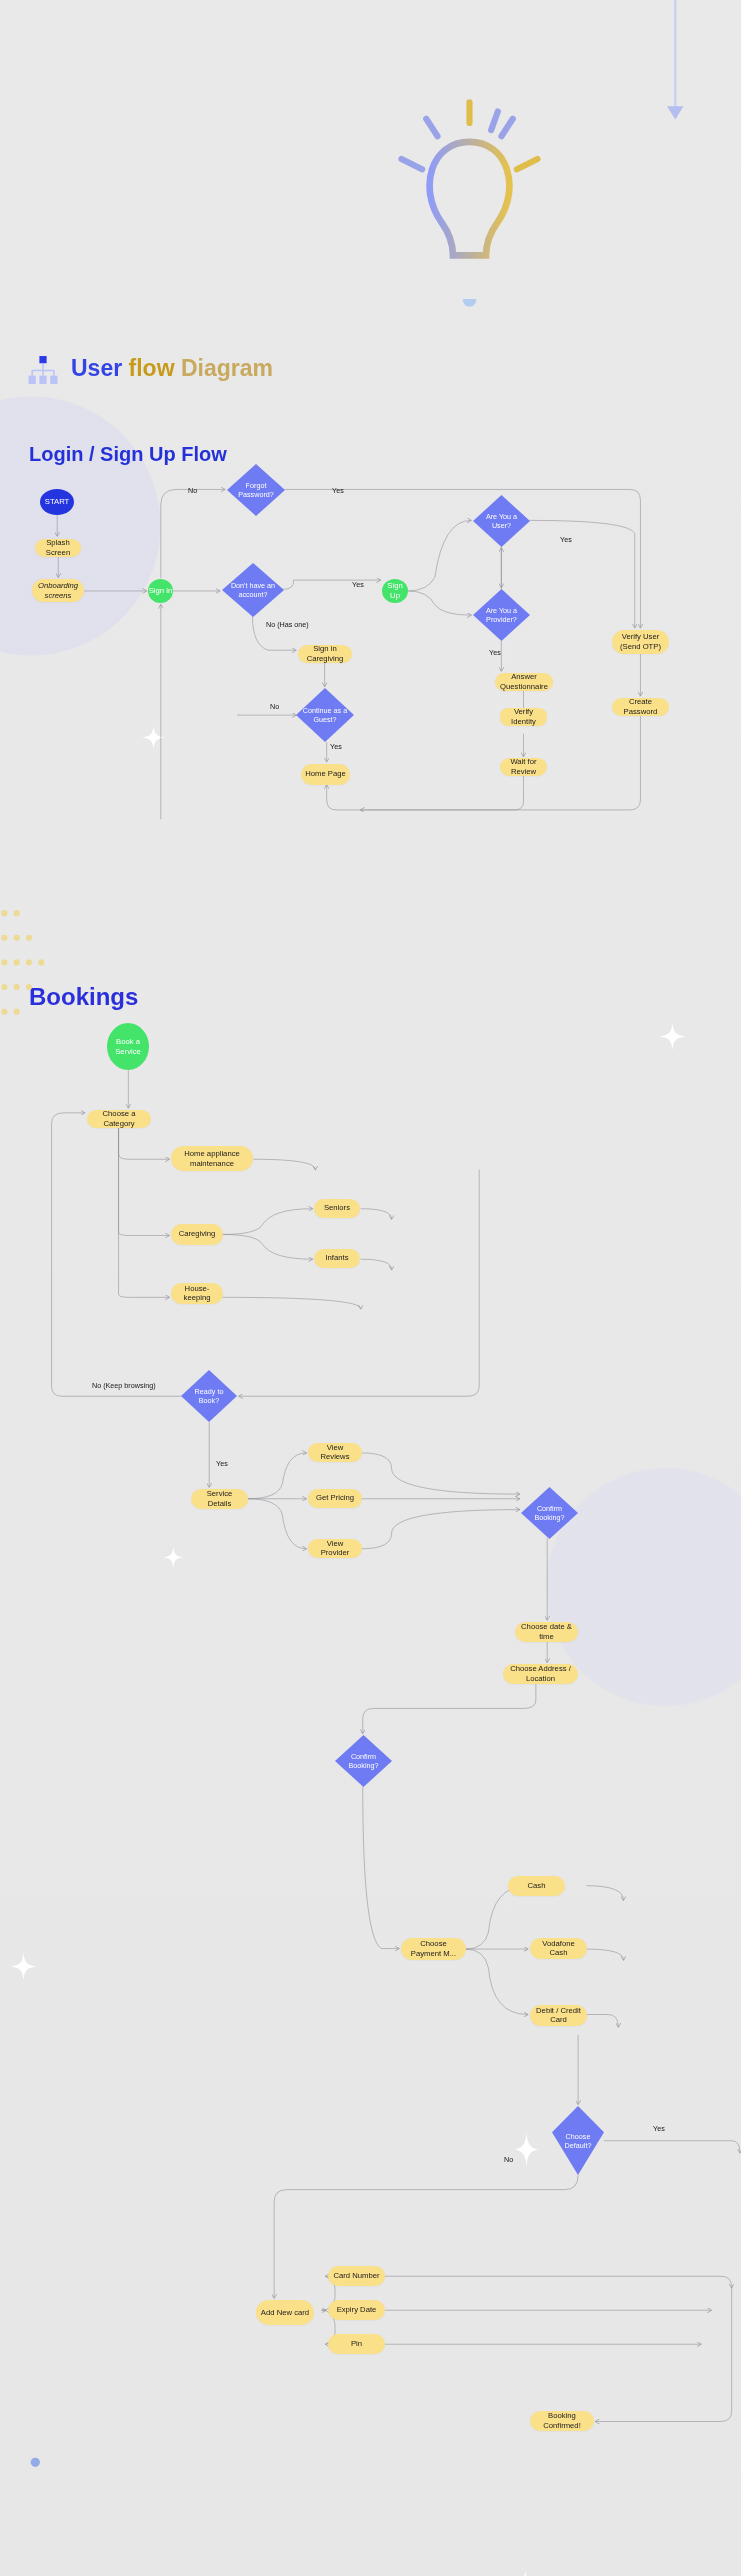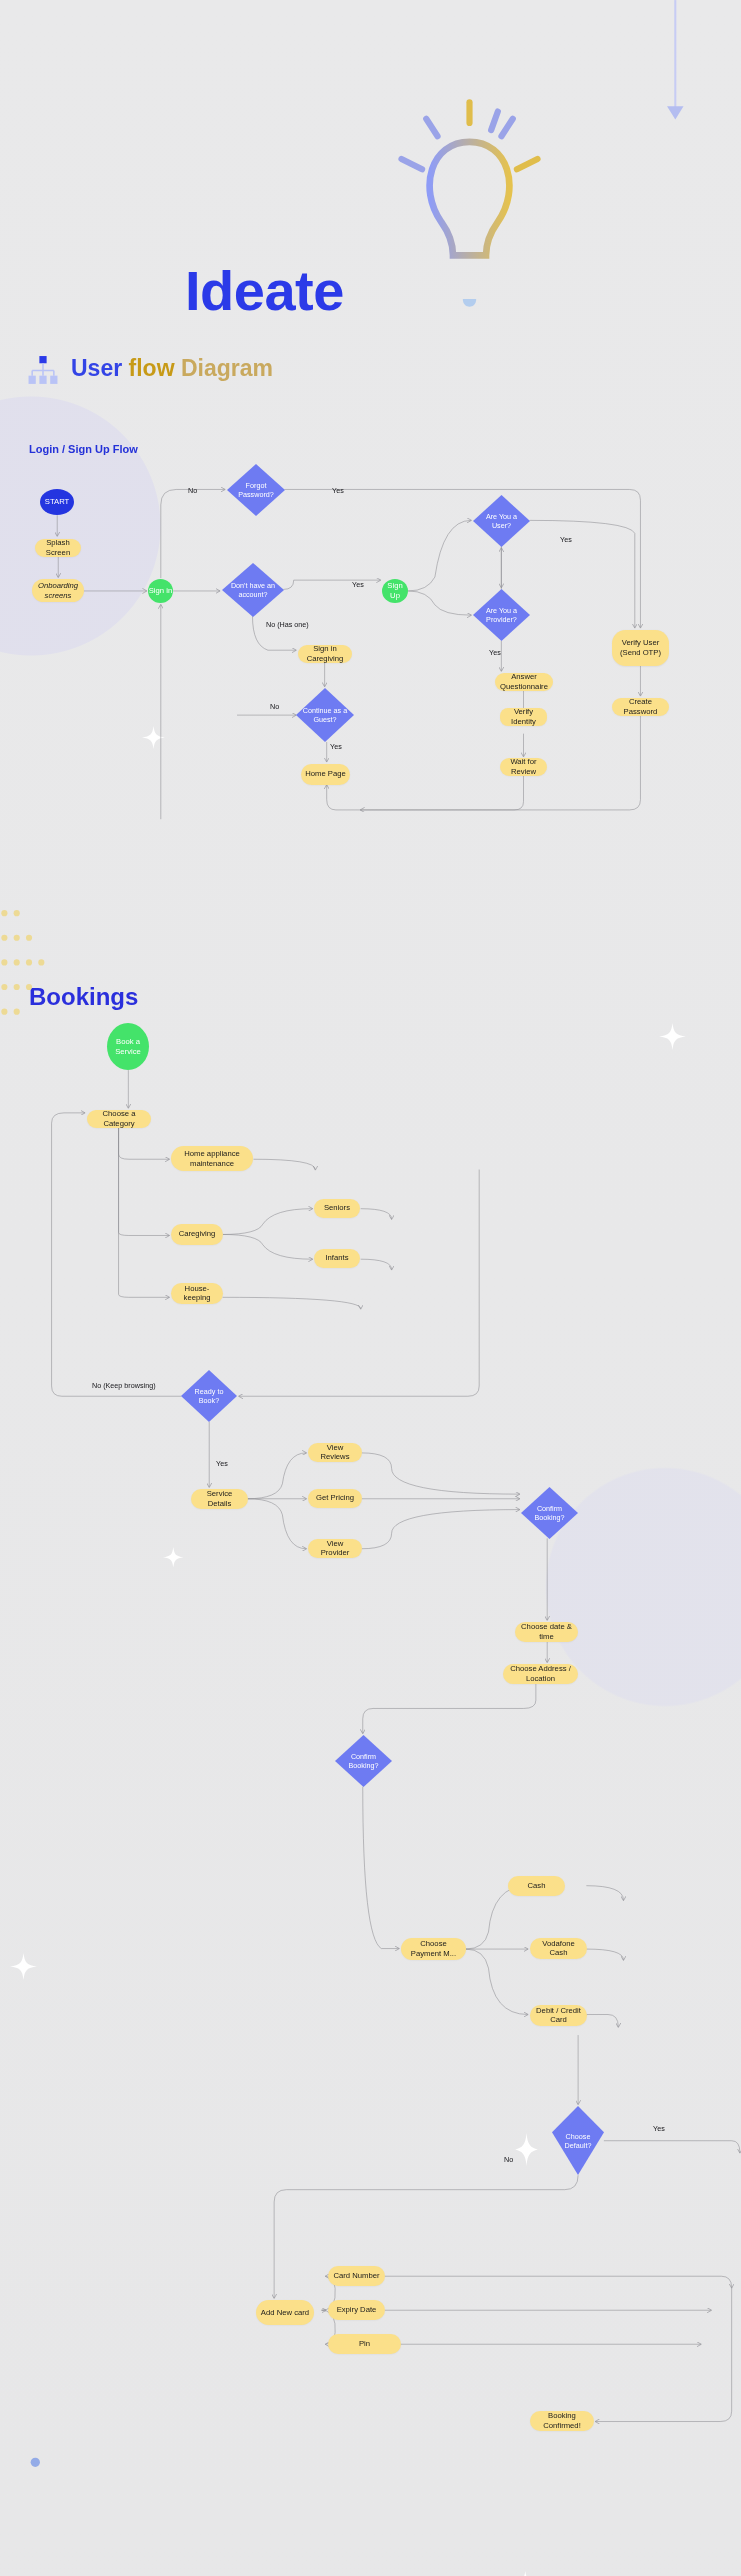--- a/index.html
+++ b/index.html
@@ -29,21 +29,21 @@
   .bulb{ position:absolute; left:392px; top:93px; }
   .section-head{
     position:absolute;
     font-size:24px; font-weight:700; color:#2a2fdc;
   }
   .sub-head{ position:absolute; font-size:23px; }
   .sub-head .u{ color:#3344e6; font-weight:600; }
   .sub-head .f{ color:#c79a17; font-weight:600; }
   .sub-head .d{ color:#c9a95e; font-weight:600; }
   .flowlabel{
-    position:absolute; font-size:11px; font-weight:600; color:#2431d8;
+    position:absolute; font-size:20px; font-weight:600; color:#2431d8;
   }
   .tree-icon{ position:absolute; }
   
   .node{
     position:absolute;
     display:flex; align-items:center; justify-content:center; text-align:center;
     line-height:1.25;
     color:#1b1b1b;
   }
   .proc{
@@ -74,21 +74,20 @@
   .dots{ position:absolute; }
   .spark{ position:absolute; }
   svg.edges{ position:absolute; left:0; top:0; pointer-events:none; }
 </style>
 </head>
 <body>
 
 <div id="page">
 
   <div class="brand">
-    <div class="brand-title">Ideate</div>
     <div class="bulb">
       <svg width="155" height="237" viewBox="0 0 300 460">
         <defs>
           <linearGradient id="bg1" x1="0" y1="0" x2="1" y2="0">
             <stop offset="0%" stop-color="#8e9cf7"></stop>
               <stop offset="100%" stop-color="#e5c24e"></stop>
           </linearGradient>
         </defs>
         <path d="M95 250 C50 185 75 95 150 95 C225 95 250 185 205 250 C185 278 182 300 182 315 L118 315 C118 300 115 278 95 250 Z" fill="none" stroke="url(#bg1)" stroke-width="13" stroke-linecap="round"></path>
         <path d="M116 330 L184 330" stroke="url(#bg1)" stroke-width="13" stroke-linecap="round" fill="none"></path>
@@ -354,21 +353,21 @@
   <div>
     <div class="node term blue" style="left:40px;top:489px;width:34px;height:26px;">START</div>
     <div class="node proc" style="left:35px;top:539px;width:46px;height:17.5px;">Splash Screen</div>
     <div class="node proc" style="left:32px;top:579px;width:52px;height:23px;font-style:italic;">Onboarding screens</div>
     <div class="node term green" style="left:148px;top:579px;width:25px;height:24px;">Sign in</div>
     <div class="node dec diamond" style="left:227px;top:464px;width:58px;height:52px;">Forgot Password?</div>
     <div class="node dec diamond" style="left:222px;top:563px;width:62px;height:54px;">Don't have an account?</div>
     <div class="node term green" style="left:382px;top:579px;width:26px;height:24px;">Sign Up</div>
     <div class="node dec diamond" style="left:473px;top:495px;width:57px;height:52px;">Are You a User?</div>
     <div class="node dec diamond" style="left:473px;top:589px;width:57px;height:52px;">Are You a Provider?</div>
-    <div class="node proc" style="left:612px;top:630px;width:57px;height:36px;">Verify User (Send OTP)</div>
+    <div class="node proc" style="left:612px;top:630px;width:57px;height:24px;">Verify User (Send OTP)</div>
     <div class="node proc" style="left:612px;top:698px;width:57px;height:17.5px;">Create Password</div>
     <div class="node proc" style="left:298px;top:645px;width:54px;height:17.5px;">Sign in Caregiving</div>
     <div class="node dec diamond" style="left:296px;top:688px;width:58px;height:54px;">Continue as a Guest?</div>
     <div class="node proc" style="left:495px;top:673px;width:58px;height:17.5px;">Answer Questionnaire</div>
     <div class="node proc" style="left:500px;top:708px;width:47px;height:18px;border-radius:8px;">Verify Identity</div>
     <div class="node proc" style="left:500px;top:758px;width:47px;height:17.5px;">Wait for Review</div>
     <div class="node proc" style="left:301px;top:764px;width:49px;height:20.6px;">Home Page</div>
 
     <div class="elab" style="left:188px;top:486px;">No</div>
     <div class="elab" style="left:332px;top:486px;">Yes</div>
@@ -398,21 +397,21 @@
     <div class="node proc" style="left:503px;top:1664px;width:75px;height:19.6px;">Choose Address / Location</div>
     <div class="node dec diamond" style="left:335px;top:1735px;width:57px;height:52px;">Confirm Booking?</div>
     <div class="node proc" style="left:401px;top:1938px;width:65px;height:21.6px;">Choose Payment M...</div>
     <div class="node proc" style="left:508px;top:1876px;width:57px;height:19.6px;">Cash</div>
     <div class="node proc" style="left:530px;top:1938px;width:57px;height:20.6px;">Vodafone Cash</div>
     <div class="node proc" style="left:530px;top:2005px;width:57px;height:20.6px;">Debit / Credit Card</div>
     <div class="node dec kite" style="left:552px;top:2106px;width:52px;height:69px;">Choose Default?</div>
     <div class="node proc" style="left:256px;top:2300px;width:58px;height:25px;">Add New card</div>
     <div class="node proc" style="left:328px;top:2266px;width:57px;height:19.6px;">Card Number</div>
     <div class="node proc" style="left:328px;top:2300px;width:57px;height:19.6px;">Expiry Date</div>
-    <div class="node proc" style="left:328px;top:2334px;width:73px;height:19.6px;">Pin</div>
+    <div class="node proc" style="left:328px;top:2334px;width:57px;height:19.6px;">Pin</div>
     <div class="node proc" style="left:530px;top:2411px;width:64px;height:19.6px;">Booking Confirmed!</div>
 
     <div class="elab" style="left:92px;top:1381px;width:62px;text-align:center;line-height:1.35;"><span>No (Keep browsing)</span></div>
     <div class="elab" style="left:216px;top:1459px;">Yes</div>
     <div class="elab" style="left:653px;top:2124px;">Yes</div>
     <div class="elab" style="left:504px;top:2155px;">No</div>
   </div>
 
   <div>
     

